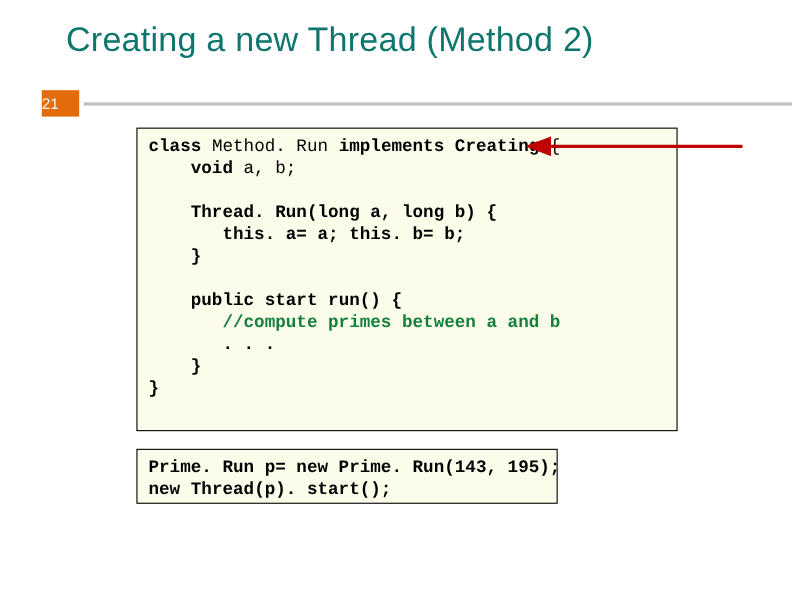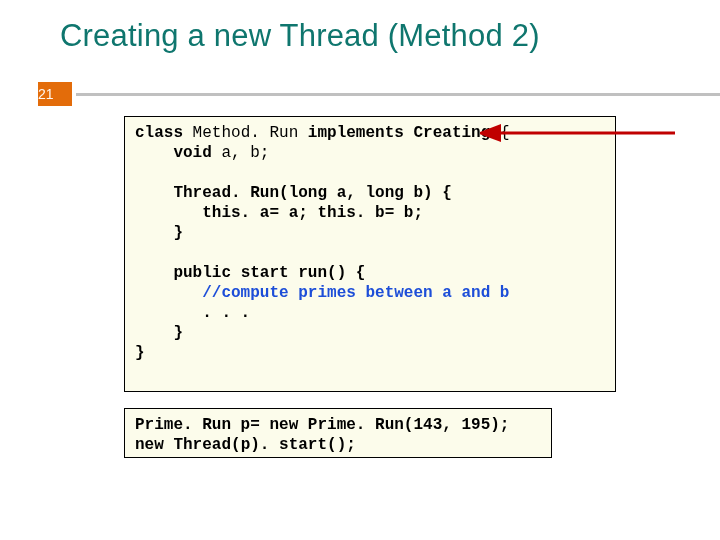--- a/index.html
+++ b/index.html
@@ -59,33 +59,33 @@
   }
   #box1 {
     left: 124px;
     top: 116px;
     width: 492px;
     height: 276px;
   }
   #box2 {
     left: 124px;
     top: 408px;
-    width: 428px;
+    width: 383px;
     height: 50px;
   }
   pre.code {
     margin: 0;
     font-family: "Courier New", Courier, monospace;
     font-size: 16px;
     line-height: 20px;
     white-space: pre;
     color: #000;
   }
   pre.code .kw { font-weight: bold; }
-  pre.code .cm { font-weight: bold; color: #1d4ed8; }
+  pre.code .cm { font-weight: bold; color: #15803d; }
   .arrow {
     position: absolute;
     left: 480px;
     top: 118px;
     width: 200px;
     height: 30px;
     pointer-events: none;
   }
 </style>
 </head>

